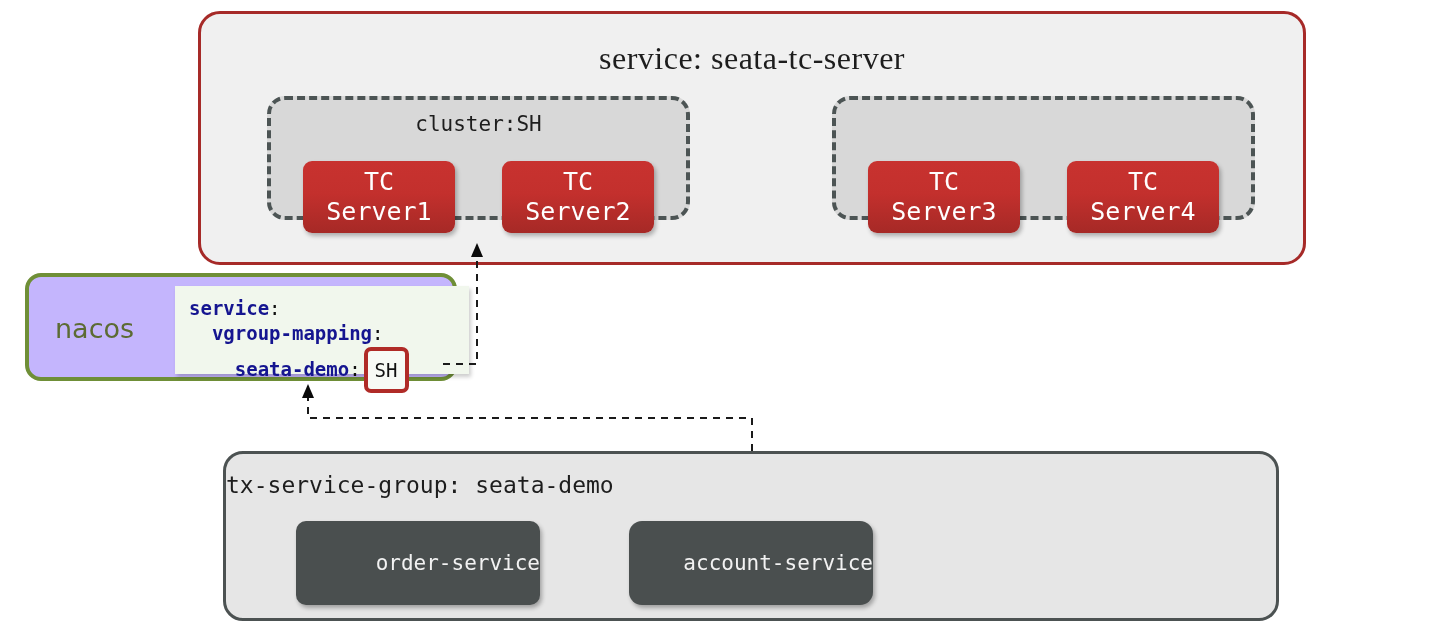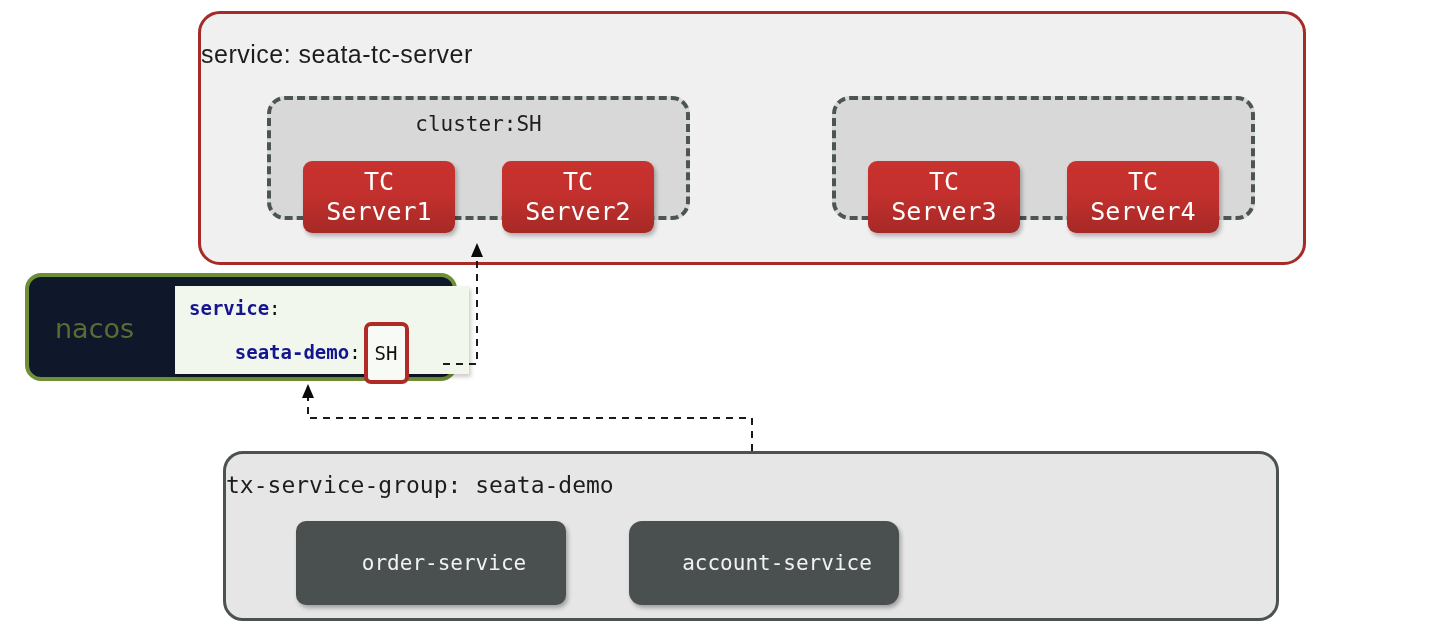--- a/index.html
+++ b/index.html
@@ -40,25 +40,25 @@
     background: #f0f0f0;
     border: 3px solid #a62a28;
     border-radius: 22px;
     z-index: 1;
   }
   .server-title {
     position: absolute;
     top: 26px;
     left: 0;
     width: 100%;
-    text-align: left;
-    font-size: 25px;
+    text-align: center;
+    font-size: 32px;
     color: #1d1d1d;
     letter-spacing: 0.5px;
-    font-family: Liberation Sans, sans-serif;
+    font-family: Liberation Serif, serif;
   }
 
   
   .cluster {
     position: absolute;
     box-sizing: border-box;
     background: #d8d8d8;
     border: 4px dashed #4c5454;
     border-radius: 18px;
     top: 82px;
@@ -100,21 +100,21 @@
   .tc.b { left: 231px; }
 
   
   .nacos-panel {
     position: absolute;
     left: 25px;
     top: 273px;
     width: 432px;
     height: 108px;
     box-sizing: border-box;
-    background: #0f172a;
+    background: #c4b5fd;
     border: 4px solid #6f8f37;
     border-radius: 16px;
     z-index: 3;
   }
   .nacos-label {
     position: absolute;
     left: 26px;
     top: 36px;
     font-size: 27px;
     color: #5c6b33;
@@ -142,21 +142,21 @@
   .yaml-key {
     color: #151590;
     font-weight: bold;
   }
   .sh-badge {
     display: inline-block;
     box-sizing: border-box;
     border: 4px solid #b02b27;
     border-radius: 7px;
     background: #f7faf5;
-    padding: 16px 7px;
+    padding: 8px 7px;
     margin-left: 3px;
     color: #111111;
     font-weight: normal;
     font-size: 19px;
     line-height: 22px;
     position: relative;
     top: 1px;
     font-family: "DejaVu Sans Mono", monospace;
   }
 
@@ -186,25 +186,24 @@
   .svc {
     position: absolute;
     top: 67px;
     width: 244px;
     height: 84px;
     border-radius: 10px;
     background: #4a4f4f;
     box-shadow: 2px 3px 4px rgba(0,0,0,0.3);
     display: flex;
     align-items: center;
-    justify-content: center;
+    justify-content: flex-end;
     color: #f2f2f2;
     font-size: 21px;
     font-family: "DejaVu Sans Mono", monospace;
-    padding-left: 26px;
   }
   .svc.s0 { left: 70px; }
   .svc.s1 { left: 403px; border-radius: 13px; }
   .svc.s2 { left: 735px; }
 </style>
 </head>
 <body>
 
 <div id="canvas">
 
@@ -247,20 +246,21 @@
       </div>
     </div>
   </div>
 
   <div class="nacos-panel">
     <div class="nacos-label">nacos</div>
 
     <div class="yaml-card">
       <div class="yaml-line"><span class="yaml-key">service</span><span>:</span></div>
 
+      <div class="yaml-line"><span>  </span><span class="yaml-key">vgroup-mapping</span><span>:</span></div>
 
       <div class="yaml-line"><span>    </span><span class="yaml-key">seata-demo</span><span>:</span><span class="sh-badge">SH</span></div>
     </div>
   </div>
 
   <div class="txgroup-panel">
     <div class="txgroup-title">tx-service-group: seata-demo</div>
     <div class="svc s0">
       <span>order-service</span>
     </div>

